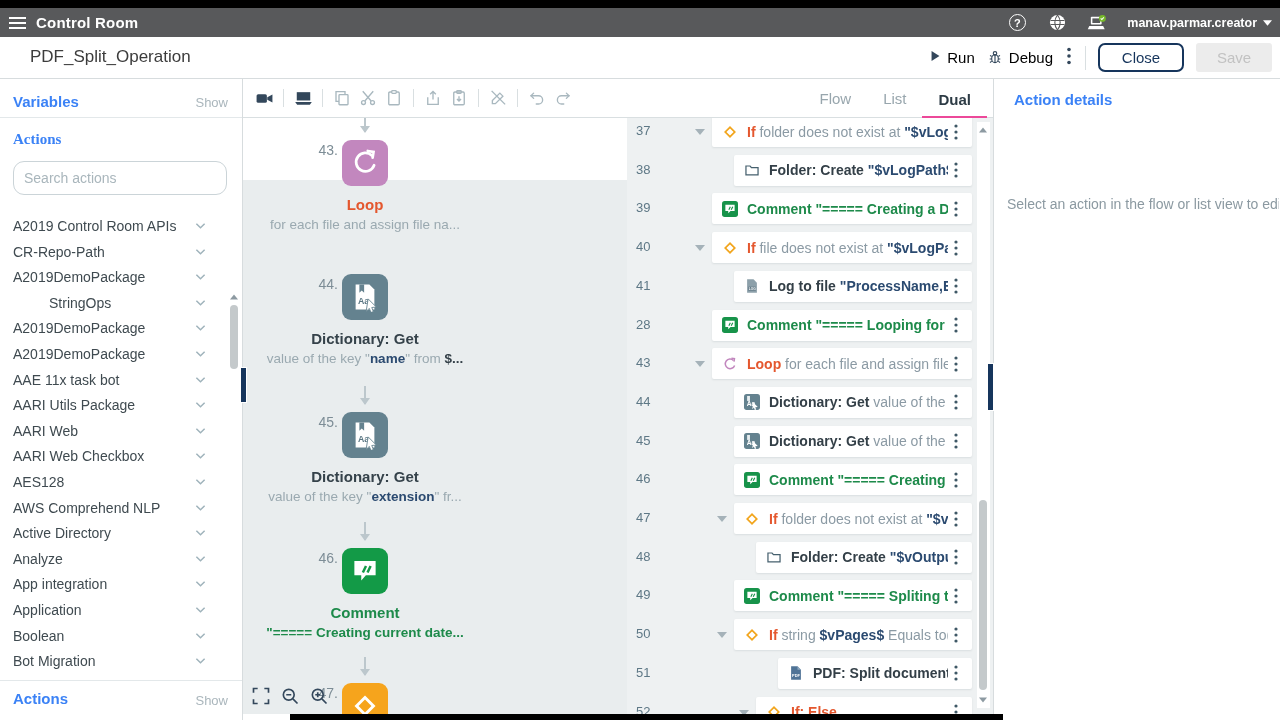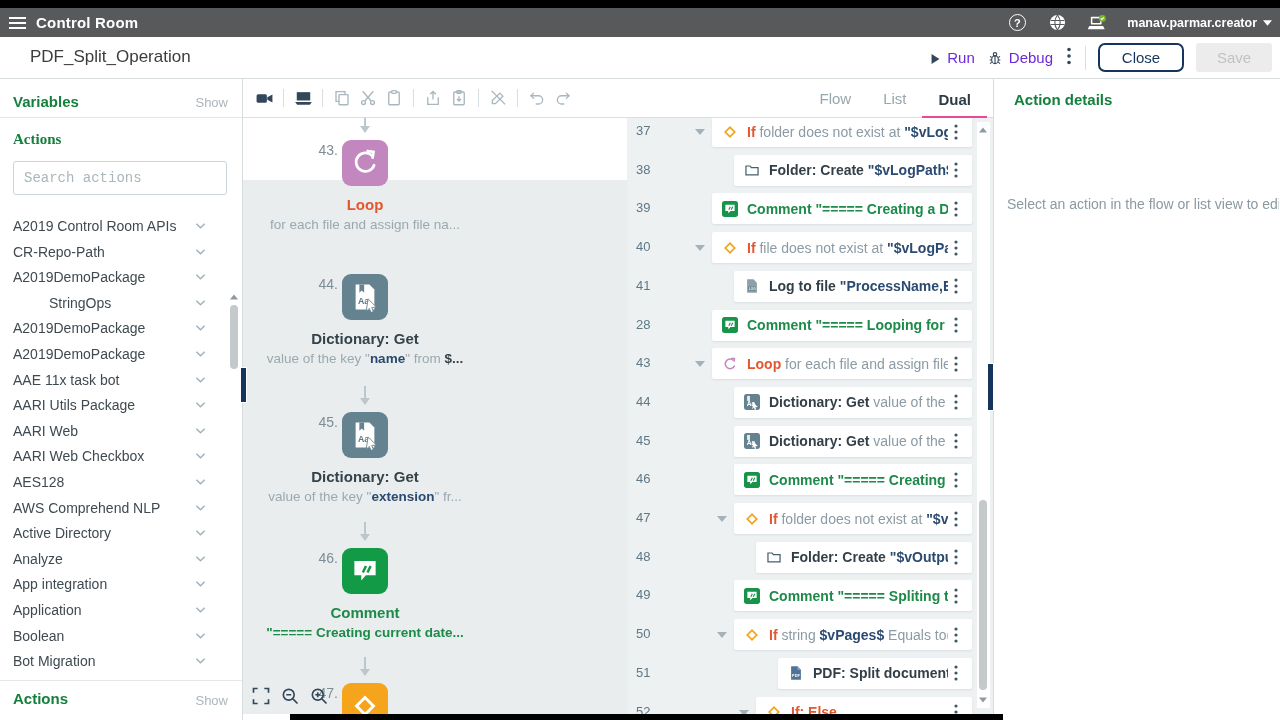--- a/index.html
+++ b/index.html
@@ -20,39 +20,39 @@
   .abicon{width:20px;height:20px;display:flex;align-items:center;justify-content:center;cursor:pointer;}
   #help-circle{width:17px;height:17px;border:1.6px solid #fff;border-radius:50%;color:#fff;
                font-size:11px;font-weight:bold;display:flex;align-items:center;justify-content:center;}
   #user-menu{display:flex;align-items:center;gap:6px;color:#fff;font-size:12.5px;font-weight:bold;cursor:pointer;}
 
   
   #pagebar{position:absolute;left:0;top:37px;width:1280px;height:42px;background:#fff;
            border-bottom:1px solid #d7dcde;}
   #bot-title{position:absolute;left:30px;top:10px;font-size:17px;color:#3c3c3c;}
   #pagebar-right{position:absolute;right:4px;top:0;height:41px;display:flex;align-items:center;gap:12px;}
-  .txtbtn{display:flex;align-items:flex-end;gap:6px;color:#6d28d9;font-size:15px;cursor:pointer;}
+  .txtbtn{display:flex;align-items:flex-start;gap:6px;color:#000000;font-size:15px;cursor:pointer;}
   #pb-kebab{cursor:pointer;padding:0 2px;}
   #pb-divider{width:1px;height:24px;background:#d9dfe1;}
   #close-btn{width:86px;height:29px;border:2px solid #16355c;border-radius:7px;background:#fff;
              color:#16355c;font-size:15px;display:flex;align-items:center;justify-content:center;cursor:pointer;}
   #save-btn{width:76px;height:29px;border:none;border-radius:3px;background:#ececec;color:#c2c2c2;
             font-size:15px;display:flex;align-items:center;justify-content:center;margin-right:4px;}
 
   
   #sidebar{position:absolute;left:0;top:79px;width:243px;height:641px;background:#fff;
            border-right:1px solid #d7dcde;}
   #vars-row{position:absolute;left:0;top:6px;width:242px;height:33px;border-bottom:1px solid #e3e8ea;}
-  .panel-h{font-size:15px;font-weight:bold;color:#15803d;}
+  .panel-h{font-size:15px;font-weight:bold;color:#3b82f6;}
   #vars-title{position:absolute;left:13px;top:8px;}
   .showlink{position:absolute;right:14px;top:10px;font-size:13px;color:#aab6bc;cursor:pointer;}
   #actions-title{position:absolute;left:13px;top:52px;font-family:Liberation Serif, serif;}
   #search-input{position:absolute;left:13px;top:82px;width:214px;height:34px;border:1px solid #cbd4d8;
-                border-radius:3px;font-size:14px;color:#3c4a52;padding:0 10px;outline:none;
-                font-family:Liberation Mono, monospace;}
+                border-radius:11px;font-size:14px;color:#3c4a52;padding:0 10px;outline:none;
+                font-family:Liberation Sans, sans-serif;}
   #search-input::placeholder{color:#a9b6bc;}
   #pkg-list{position:absolute;left:0;top:134px;width:228px;height:462px;overflow:hidden;}
   .pkg-row{position:absolute;left:0;width:228px;height:26px;display:flex;align-items:center;cursor:pointer;}
   .pkg-row span{margin-left:13px;font-size:14px;color:#3f4a50;white-space:nowrap;}
   .pkg-chev{position:absolute;right:22px;top:9px;}
   #triggers-row{position:absolute;left:0;top:601px;width:242px;height:40px;border-top:1px solid #e3e8ea;background:#fff;}
   #triggers-title{position:absolute;left:13px;top:9px;}
 
   
   .sbar{position:absolute;background:#f3f4f4;}

